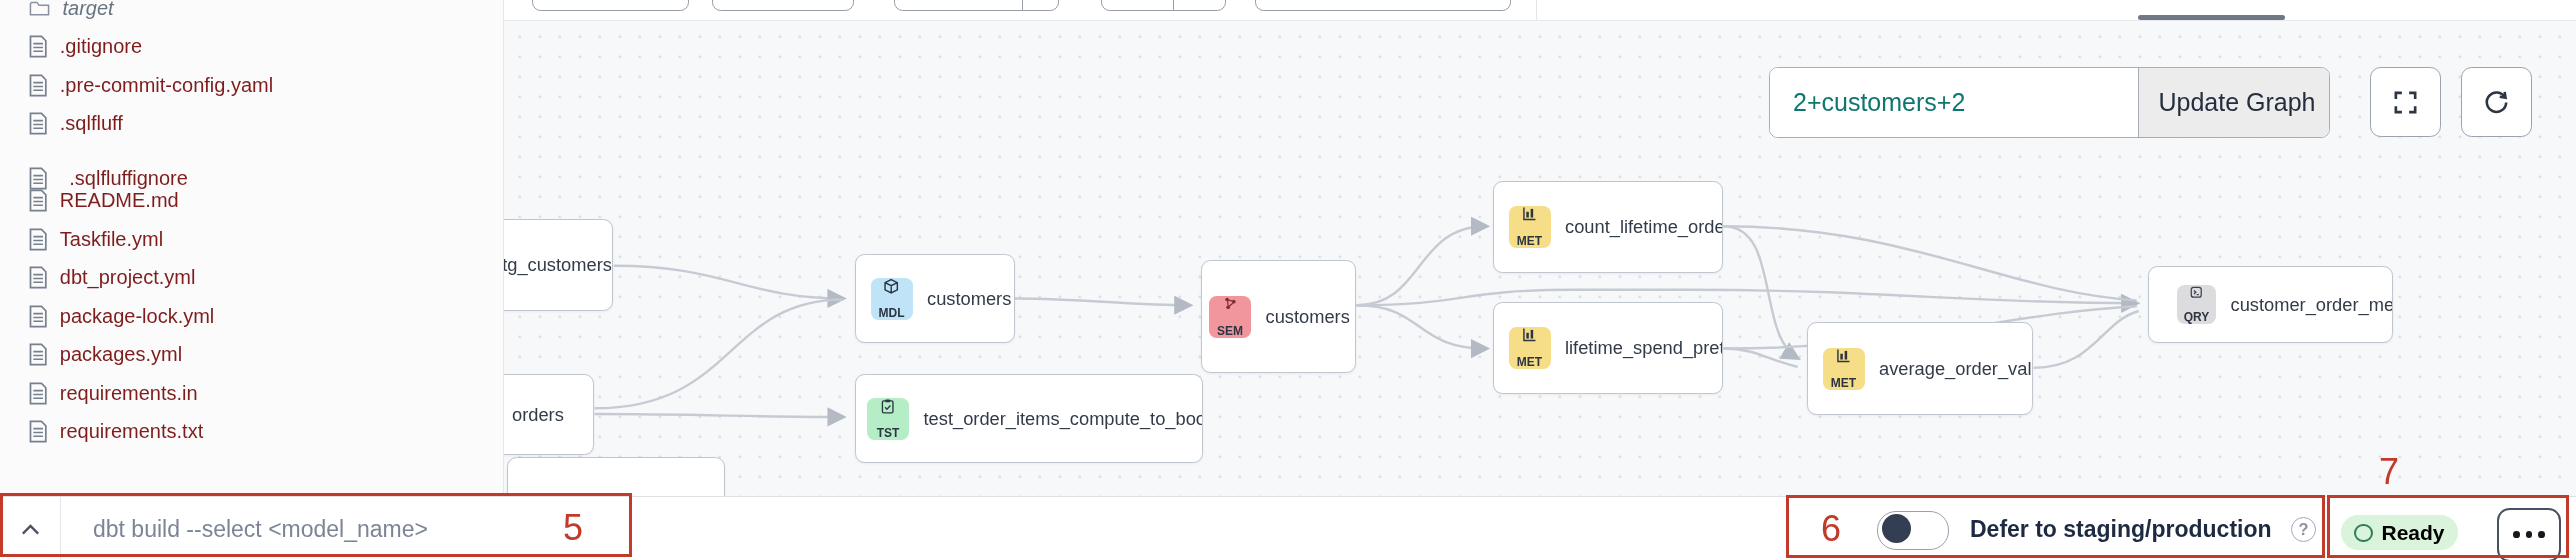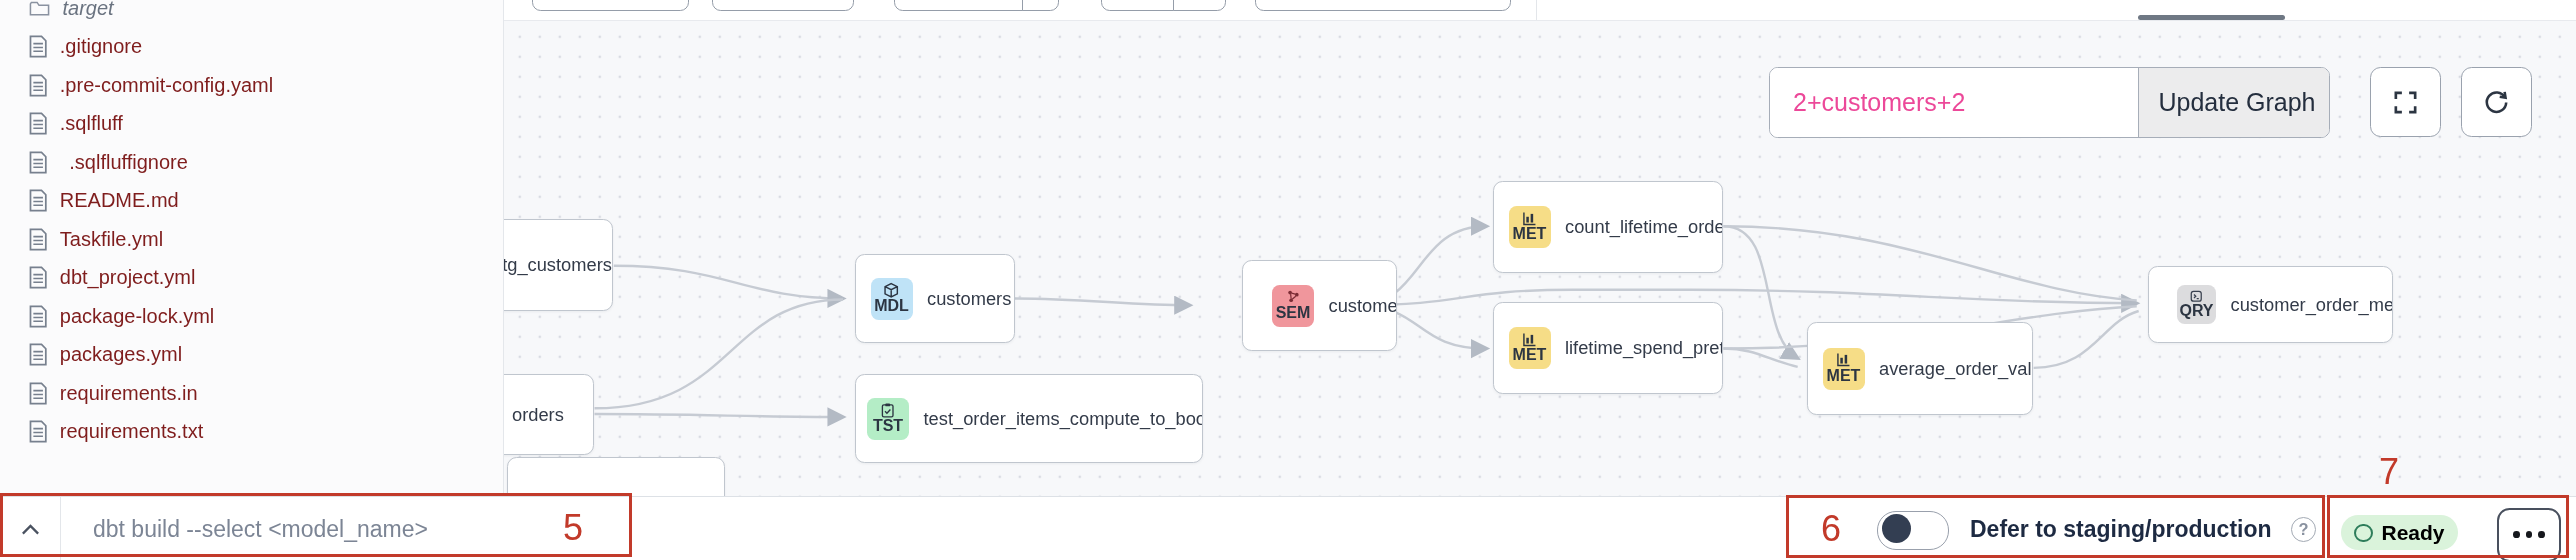--- a/index.html
+++ b/index.html
@@ -27,30 +27,30 @@
   .canvas { position:absolute; left:504px; top:21px; width:2072px; height:475px; z-index:10;
             background-color:#f7f8fa;
             background-image:radial-gradient(#d8dbe2 1.5px, transparent 1.6px);
             background-size:20px 20px; background-position:5.8px 5.8px; overflow:hidden; }
   .edges { position:absolute; left:0; top:0; }
 
   .node { position:absolute; background:#fff; border:1.4px solid #c0c6ce; border-radius:9.6px;
           box-shadow:0 1px 2.9px rgba(20,30,50,.06); display:flex; align-items:center; gap:14.5px;
           font-size:18.3px; font-weight:500; color:#333b49; white-space:nowrap; overflow:hidden; }
   .badge { width:42px; height:42px; border-radius:7.7px; flex:0 0 auto;
-           display:flex; flex-direction:column; align-items:center; justify-content:center;
-           font-size:16px; font-weight:700; color:#2c3542; line-height:1.05; }
+           display:flex; flex-direction:column; align-items:center; justify-content:space-between;
+           font-size:12px; font-weight:700; color:#2c3542; line-height:1.05; }
   .badge svg { display:block; }
 
   
   .selector-combo { position:absolute; left:1265px; top:46px; width:561px; height:71px;
                     background:#fff; border:1.4px solid #a6adb8; border-radius:8.7px;
                     display:flex; overflow:hidden; }
   .selector-input { flex:1 1 auto; border:none; outline:none; background:#fff;
-                    font-family:inherit; font-size:25px; color:#ec4899; padding:0 23px; }
+                    font-family:inherit; font-size:25px; color:#0f766e; padding:0 23px; }
   .update-btn { flex:0 0 197px; background:#ececed; border:none; border-left:1.4px solid #a6adb8;
                 font-family:inherit; font-size:25px; font-weight:500; color:#242e3e; cursor:pointer; }
   .icon-btn { position:absolute; top:46px; width:71px; height:70px; background:#fff;
               border:1.4px solid #9aa2ae; border-radius:10.6px;
               display:flex; align-items:center; justify-content:center; cursor:pointer; }
   .btn-fullscreen { left:1866px; }
   .btn-refresh { left:1957px; }
 
   
   .bottombar { position:absolute; left:0; top:496px; width:2576px; height:65px;
@@ -158,21 +158,21 @@
       <svg width="15.4" height="16.4" viewBox="0 0 16 16">
         <rect x="2.5" y="2.5" width="11" height="12.5" rx="1.5" fill="none" stroke="#2c3542" stroke-width="1.4"></rect>
         <rect x="5.5" y="1" width="5" height="3" rx="1" fill="#2c3542"></rect>
         <path d="M5.2 9.2 L7.2 11.2 L10.8 7.2" fill="none" stroke="#2c3542" stroke-width="1.4"></path>
       </svg>
       <span>TST</span>
     </span>
     <span>test_order_items_compute_to_bools...</span>
   </div>
 
-  <div class="node" style="left:697px; top:239px; width:155px; height:91px; padding-left:29px;margin-left:41px;">
+  <div class="node" style="left:697px; top:239px; width:155px; height:113px; padding-left:7px;">
     <span class="badge" style="background:#f0969c;">
       <svg width="16.4" height="16.4" viewBox="0 0 16 16">
         <circle cx="5" cy="3.5" r="1.8" fill="#7c2d36"></circle>
         <circle cx="11.5" cy="5.5" r="1.8" fill="#7c2d36"></circle>
         <circle cx="6" cy="11" r="1.8" fill="#7c2d36"></circle>
         <path d="M5.5 5 L6 9.5 M6.5 4 L10 5 M7 10 L10.5 7" stroke="#7c2d36" stroke-width="1.2" fill="none"></path>
       </svg>
       <span>SEM</span>
     </span>
     <span>customers</span>
@@ -266,21 +266,21 @@
     </svg>
     <span>.pre-commit-config.yaml</span>
   </div>
   <div class="file-row" style="top:104px;">
     <svg width="18.3" height="23" viewBox="0 0 19 24">
       <path d="M1.5 1.5 L13 1.5 L17.5 6 L17.5 22.5 L1.5 22.5 Z" fill="none" stroke="#77808e" stroke-width="1.8"></path>
       <path d="M4.5 9 H14.5 M4.5 13 H14.5 M4.5 17 H14.5" stroke="#77808e" stroke-width="1.6"></path>
     </svg>
     <span>.sqlfluff</span>
   </div>
-  <div class="file-row" style="top:143px;gap:22px;">
+  <div class="file-row" style="top:159px;gap:22px;">
     <svg width="18.3" height="23" viewBox="0 0 19 24">
       <path d="M1.5 1.5 L13 1.5 L17.5 6 L17.5 22.5 L1.5 22.5 Z" fill="none" stroke="#77808e" stroke-width="1.8"></path>
       <path d="M4.5 9 H14.5 M4.5 13 H14.5 M4.5 17 H14.5" stroke="#77808e" stroke-width="1.6"></path>
     </svg>
     <span>.sqlfluffignore</span>
   </div>
   <div class="file-row" style="top:181px;">
     <svg width="18.3" height="23" viewBox="0 0 19 24">
       <path d="M1.5 1.5 L13 1.5 L17.5 6 L17.5 22.5 L1.5 22.5 Z" fill="none" stroke="#77808e" stroke-width="1.8"></path>
       <path d="M4.5 9 H14.5 M4.5 13 H14.5 M4.5 17 H14.5" stroke="#77808e" stroke-width="1.6"></path>

